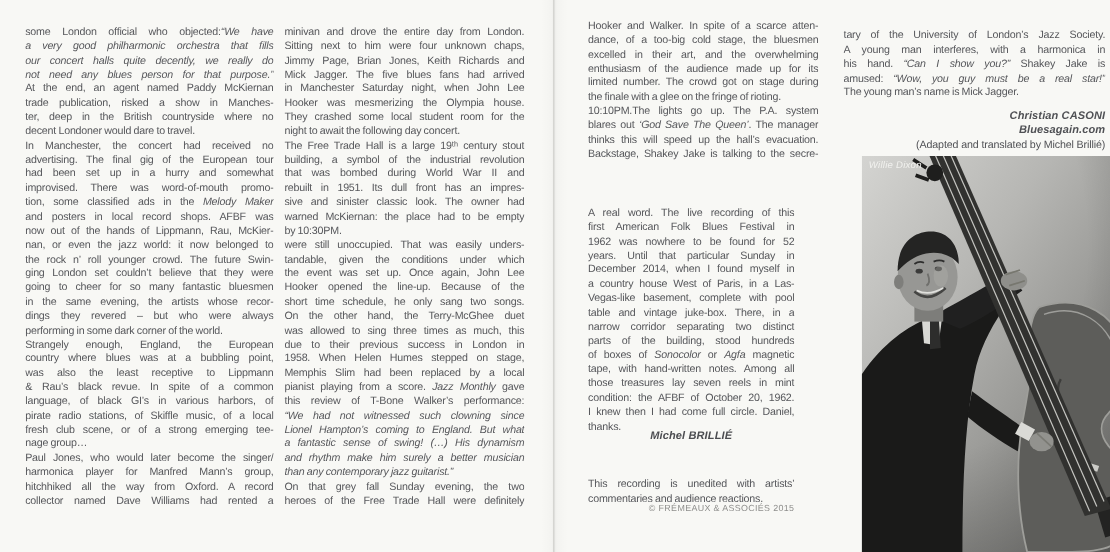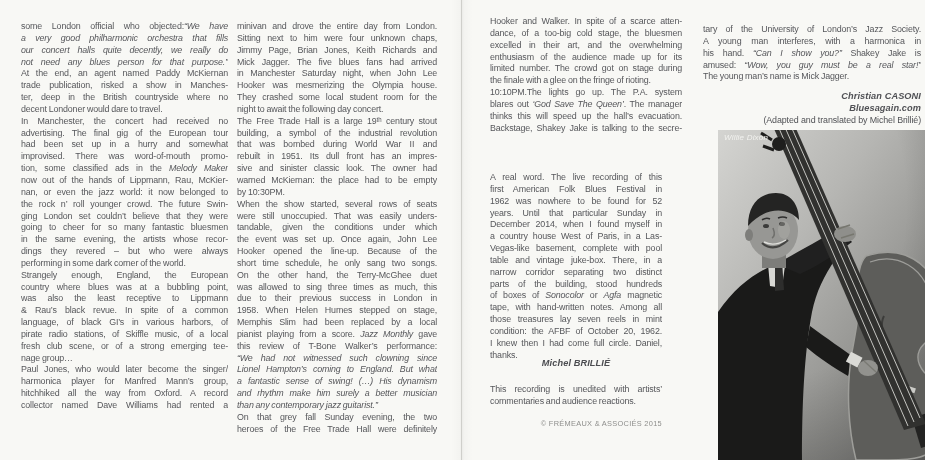--- a/index.html
+++ b/index.html
@@ -14,21 +14,21 @@
   .col{position:absolute;color:#56575b;font-size:8.9px;line-height:11.85px;
     letter-spacing:-0.15px;word-spacing:-0.4px;}
   .ln{text-align:justify;text-align-last:justify;overflow:hidden;white-space:normal;}
   .ln.pe{text-align-last:left;}
   .it{font-style:italic;}
 
   #col1{left:21px;top:21px;width:207px;}
   #col2{left:237px;top:21px;width:200px;}
   #col3a{left:490px;top:16px;width:192px;}
   #col3b{left:490px;top:172px;width:172px;}
-  #col3note{left:490px;top:384px;width:172px;}
+  #col3note{left:490px;top:398px;width:172px;}
   #col4{left:703px;top:24px;width:218px;}
 
   .signature{position:absolute;left:490px;top:358px;width:172px;text-align:center;
     font-weight:bold;font-style:italic;color:#4c4d51;font-size:9.2px;letter-spacing:0.1px;}
   .copyright{position:absolute;left:490px;top:419px;width:172px;text-align:right;
     font-size:7.4px;color:#8e8e8c;letter-spacing:0.3px;}
   .credits{position:absolute;left:703px;top:90px;width:218px;text-align:right;
     color:#505155;font-size:9.2px;line-height:12px;}
   .credits .bold-it{font-weight:bold;font-style:italic;letter-spacing:0.1px;}
   .credits .plain{font-size:8.9px;letter-spacing:-0.1px;}
@@ -53,20 +53,21 @@
       <div class="ln"><span class="it">not need any blues person for that purpose.”</span></div>
       <div class="ln"><span>At the end, an agent named Paddy McKiernan</span></div>
       <div class="ln"><span>trade publication, risked a show in Manches-</span></div>
       <div class="ln"><span>ter, deep in the British countryside where no</span></div>
       <div class="ln pe"><span>decent Londoner would dare to travel.</span></div>
       <div class="ln"><span>In Manchester, the concert had received no</span></div>
       <div class="ln"><span>advertising. The final gig of the European tour</span></div>
       <div class="ln"><span>had been set up in a hurry and somewhat</span></div>
       <div class="ln"><span>improvised. There was word-of-mouth promo-</span></div>
       <div class="ln"><span>tion, some classified ads in the </span><span class="it">Melody Maker</span></div>
+      <div class="ln"><span>and posters in local record shops. AFBF was</span></div>
       <div class="ln"><span>now out of the hands of Lippmann, Rau, McKier-</span></div>
       <div class="ln"><span>nan, or even the jazz world: it now belonged to</span></div>
       <div class="ln"><span>the rock n’ roll younger crowd. The future Swin-</span></div>
       <div class="ln"><span>ging London set couldn’t believe that they were</span></div>
       <div class="ln"><span>going to cheer for so many fantastic bluesmen</span></div>
       <div class="ln"><span>in the same evening, the artists whose recor-</span></div>
       <div class="ln"><span>dings they revered – but who were always</span></div>
       <div class="ln pe"><span>performing in some dark corner of the world.</span></div>
       <div class="ln"><span>Strangely enough, England, the European</span></div>
       <div class="ln"><span>country where blues was at a bubbling point,</span></div>
@@ -90,21 +91,20 @@
       <div class="ln"><span>Hooker was mesmerizing the Olympia house.</span></div>
       <div class="ln"><span>They crashed some local student room for the</span></div>
       <div class="ln pe"><span>night to await the following day concert.</span></div>
       <div class="ln"><span>The Free Trade Hall is a large 19ᵗʰ century stout</span></div>
       <div class="ln"><span>building, a symbol of the industrial revolution</span></div>
       <div class="ln"><span>that was bombed during World War II and</span></div>
       <div class="ln"><span>rebuilt in 1951. Its dull front has an impres-</span></div>
       <div class="ln"><span>sive and sinister classic look. The owner had</span></div>
       <div class="ln"><span>warned McKiernan: the place had to be empty</span></div>
       <div class="ln pe"><span>by 10:30PM.</span></div>
-      <div class="ln"><span>When the show started, several rows of seats</span></div>
       <div class="ln"><span>were still unoccupied. That was easily unders-</span></div>
       <div class="ln"><span>tandable, given the conditions under which</span></div>
       <div class="ln"><span>the event was set up. Once again, John Lee</span></div>
       <div class="ln"><span>Hooker opened the line-up. Because of the</span></div>
       <div class="ln"><span>short time schedule, he only sang two songs.</span></div>
       <div class="ln"><span>On the other hand, the Terry-McGhee duet</span></div>
       <div class="ln"><span>was allowed to sing three times as much, this</span></div>
       <div class="ln"><span>due to their previous success in London in</span></div>
       <div class="ln"><span>1958. When Helen Humes stepped on stage,</span></div>
       <div class="ln"><span>Memphis Slim had been replaced by a local</span></div>

